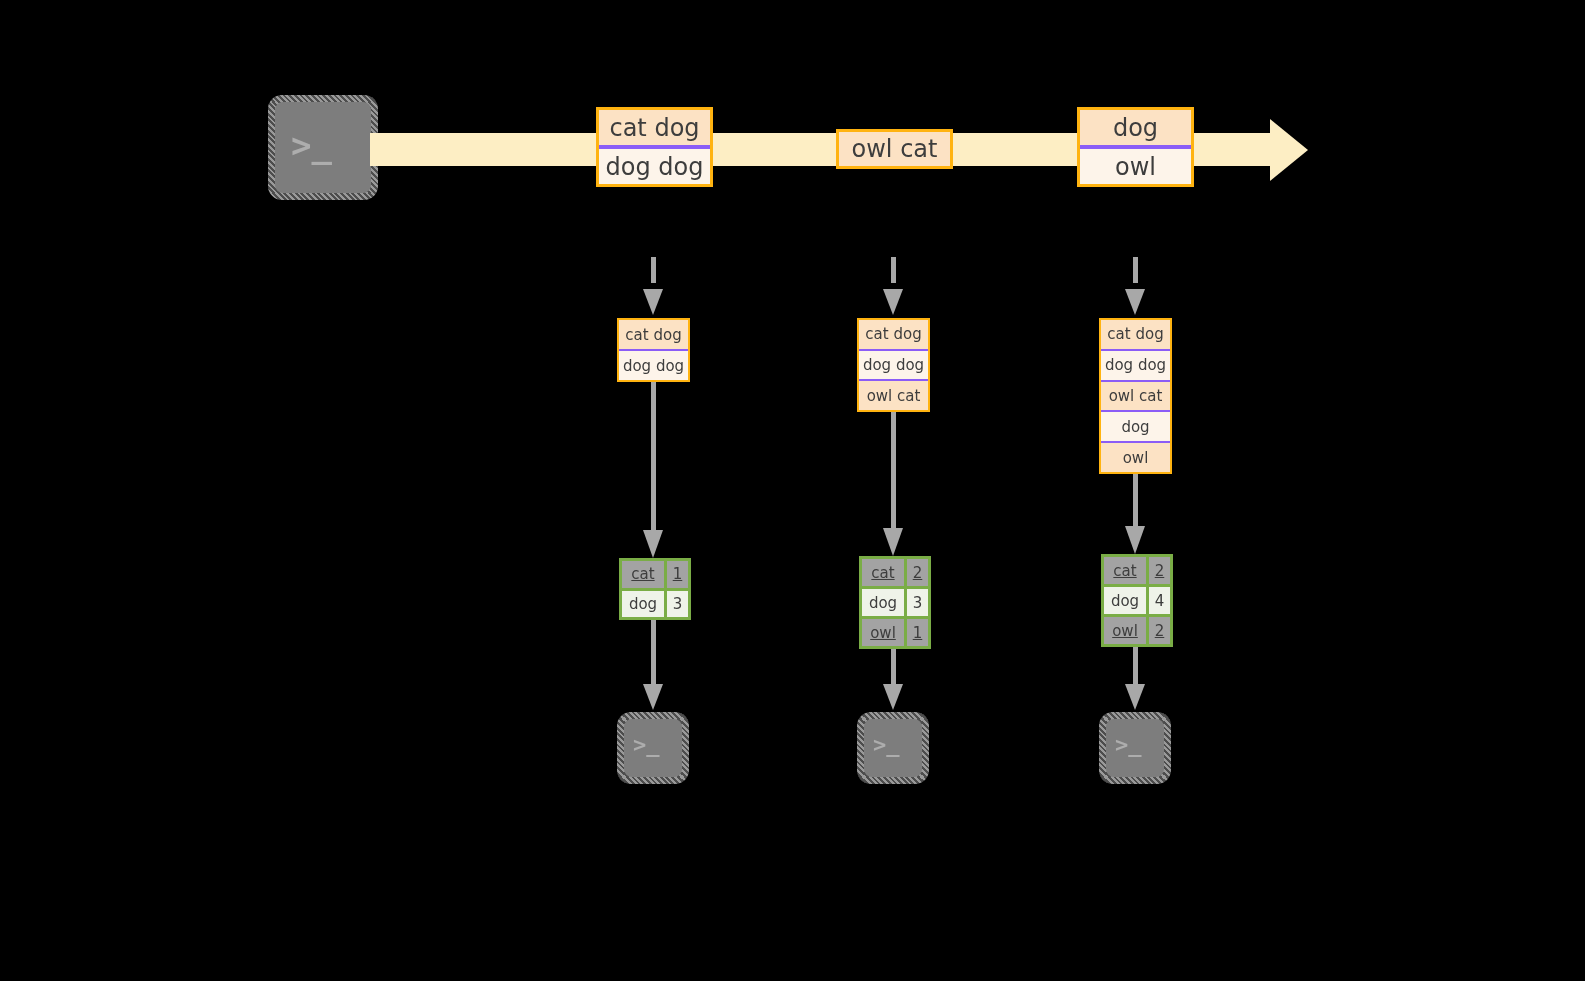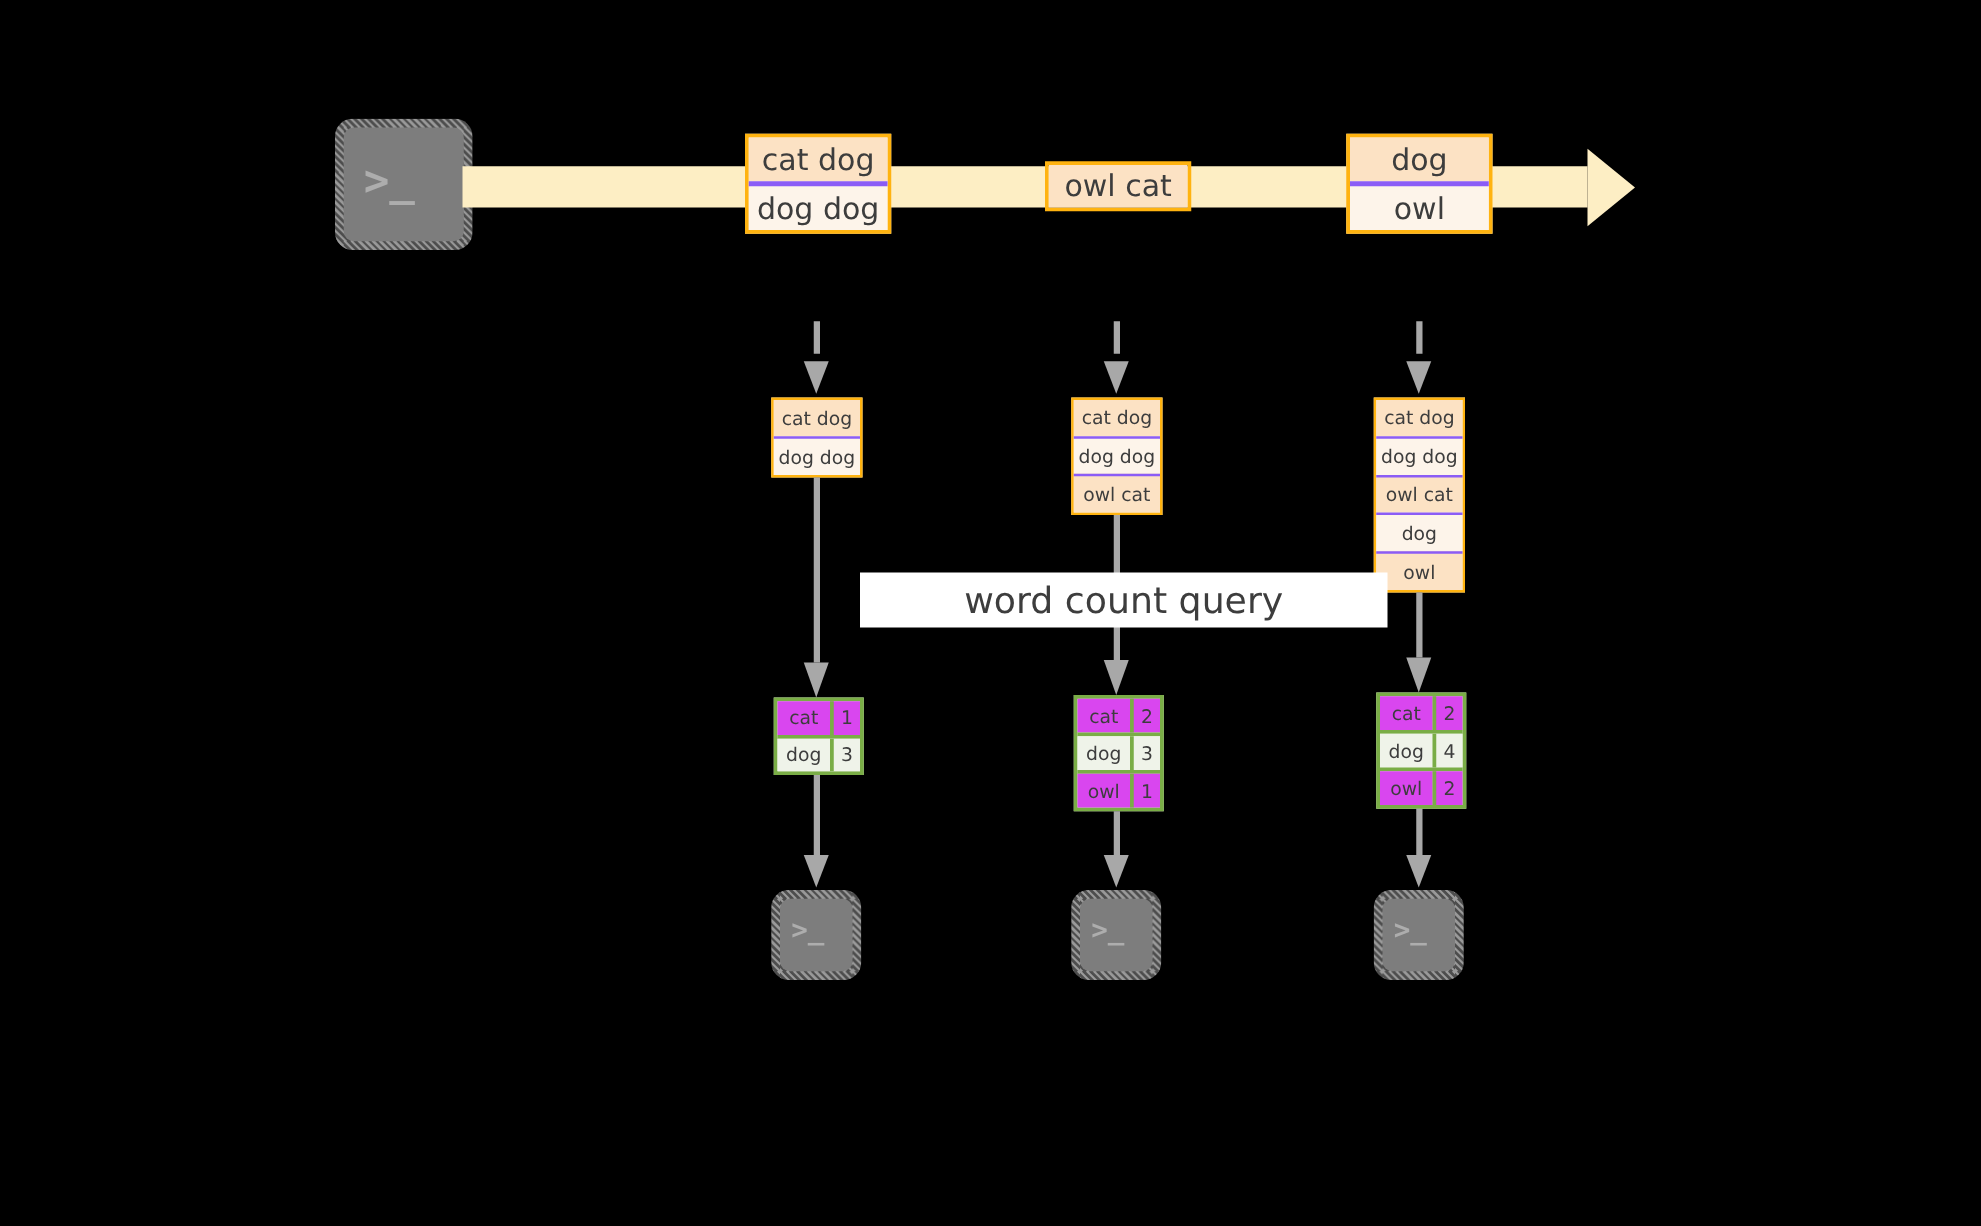--- a/index.html
+++ b/index.html
@@ -102,21 +102,21 @@
     display: flex;
     align-items: center;
     justify-content: center;
     font-size: 15px;
     color: #3d3d3d;
     box-sizing: border-box;
     white-space: nowrap;
   }
   .ct-word { width: 46px; }
   .ct-num  { width: 26px; border-left: 3px solid #7aad46; }
-  .ct-row.shade-dark  .ct-word, .ct-row.shade-dark  .ct-num { background: #d946ef; }
+  .ct-row.shade-dark  .ct-word, .ct-row.shade-dark  .ct-num { background: #a3a3a3; text-decoration: underline; }
   .ct-row.shade-light .ct-word, .ct-row.shade-light .ct-num { background: #eff3e9; }
 
   
   .gline {
     background: #a8a8a8;
     position: absolute;
   }
   .ghead {
     position: absolute;
     width: 0; height: 0;
@@ -266,15 +266,14 @@
 
   <div class="gline" style="left:1133px; top:647px; width:5px; height:37px;"></div>
   <div class="ghead" style="left:1125px; top:684px; border-width:26px 10px 0 10px;"></div>
 
   <div class="terminal" style="left:1099px; top:712px; width:72px; height:72px;">
     <div class="inner">
       <div class="prompt" style="left:9px; top:15px; font-size:22px;">&gt;_</div>
     </div>
   </div>
 
-  <div class="wc-label" style="left:688px; top:458px; width:422px; height:44px;">word count query</div>
 
 </div>
 
 </body></html>

